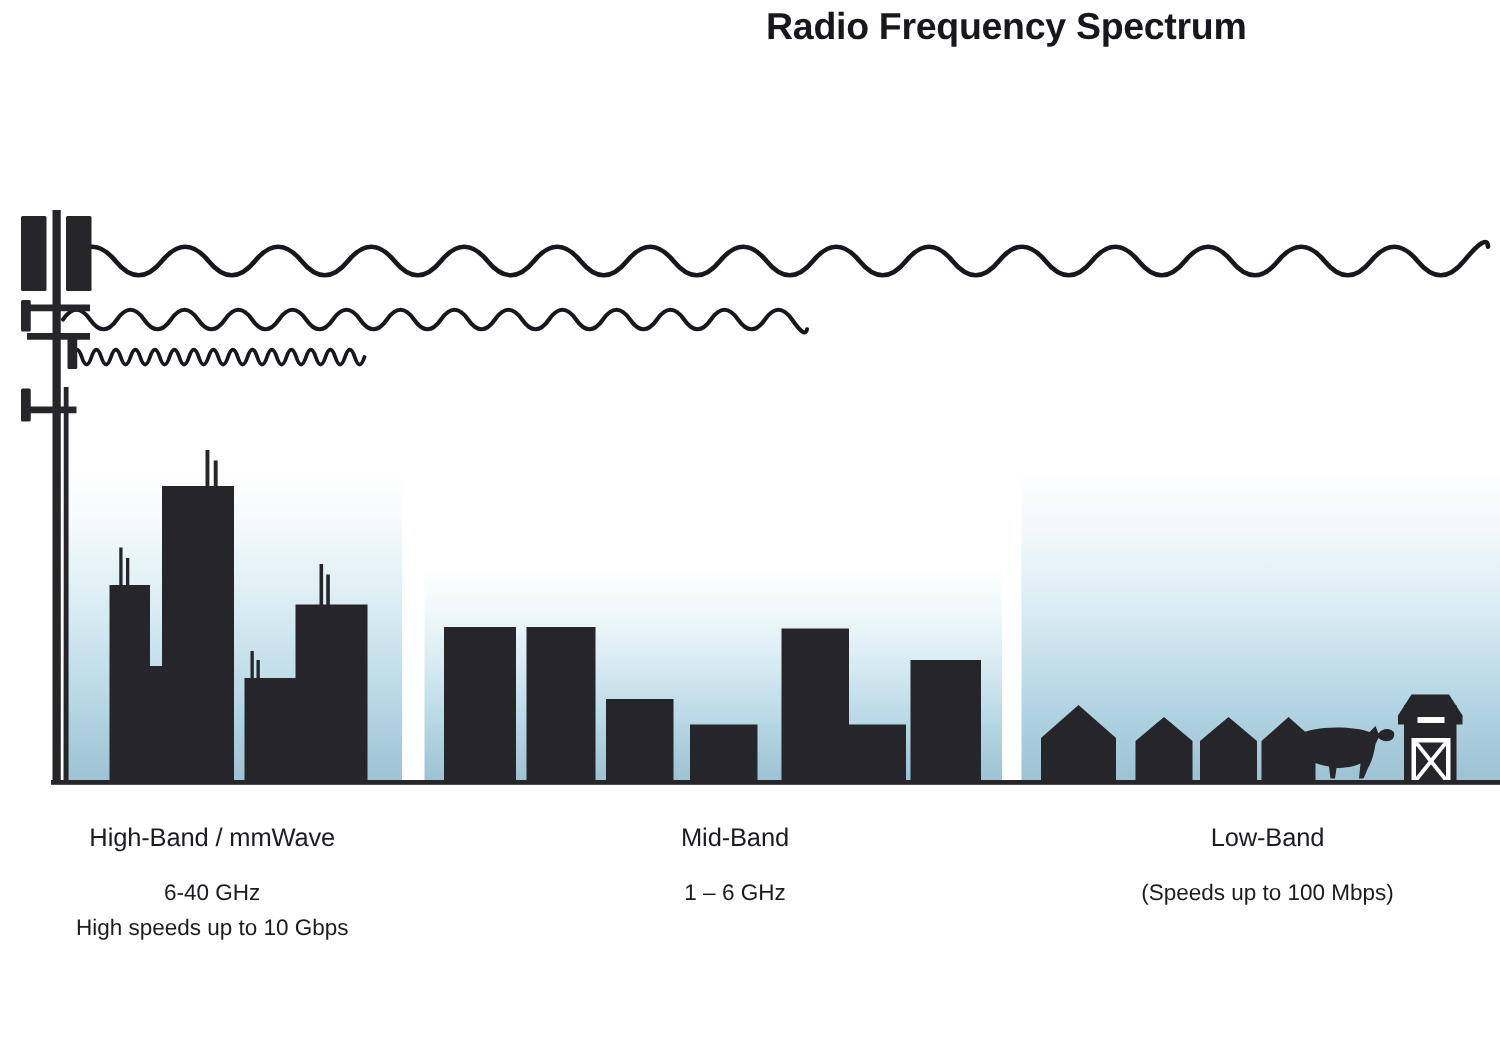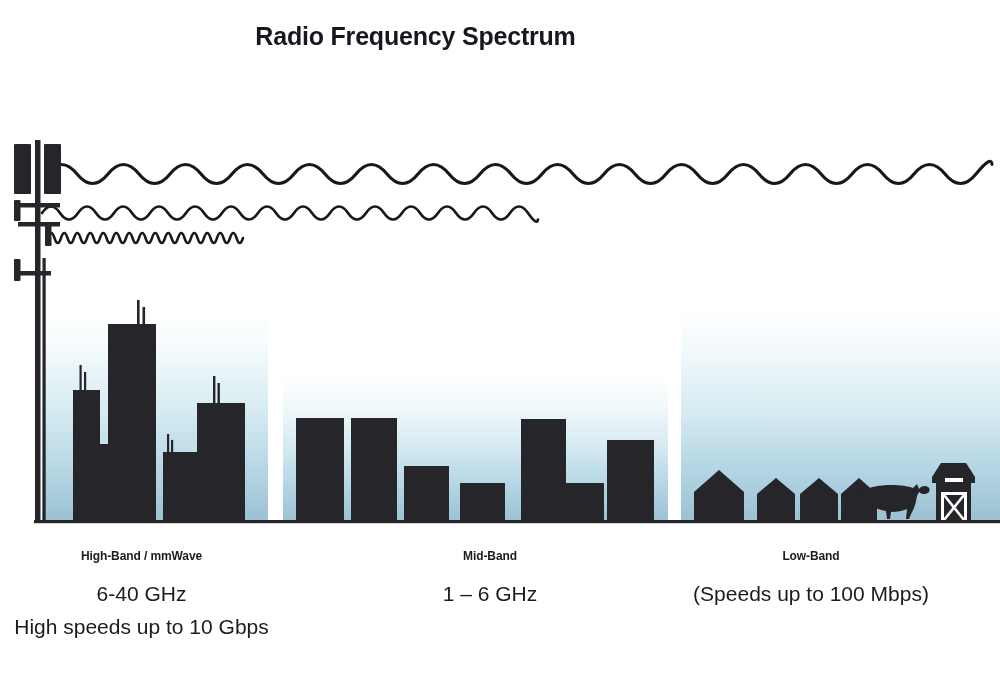--- a/index.html
+++ b/index.html
@@ -14,58 +14,57 @@
     font-family: "Liberation Sans", sans-serif;
     color: #1b1b22;
     position: relative;
   }
 
   #page-title {
     position: absolute;
     top: 4px;
     left: 0;
     width: 831px;
-    text-align: center;
+    text-align: right;
     font-size: 25px;
     font-weight: bold;
     letter-spacing: -0.2px;
     color: #17171f;
-    margin-top: 18px;
   }
 
   #figure {
     position: absolute;
     top: 0;
     left: 0;
     width: 1000px;
     height: 700px;
   }
 
   .band-caption {
     position: absolute;
     text-align: center;
     color: #1b1b22;
   }
   .band-title {
-    font-size: 12px;
-    font-weight: bold;
+    font-size: 17px;
+    font-weight: normal;
     letter-spacing: -0.1px;
     white-space: nowrap;
   }
   .band-desc {
     margin-top: 15px;
-    font-size: 21px;
+    font-size: 15px;
     line-height: 1.55;
     font-weight: normal;
     white-space: nowrap;
   }
 
   #cap-high { left: 0px;   top: 549px; width: 283px; }
   #cap-mid  { left: 355px; top: 549px; width: 270px; }
-  #cap-low  { left: 656px; top: 549px; width: 310px; }
+  #cap-low  { left: 690px; top: 549px; width: 310px; }
 </style>
 </head>
 <body>
 
 <div id="page-title">Radio Frequency Spectrum</div>
 
 <svg id="figure" viewBox="0 0 1000 700" width="1000" height="700" xmlns="http://www.w3.org/2000/svg">
 
   <defs>
     <linearGradient id="skyGrad" x1="0" y1="0" x2="0" y2="1">

